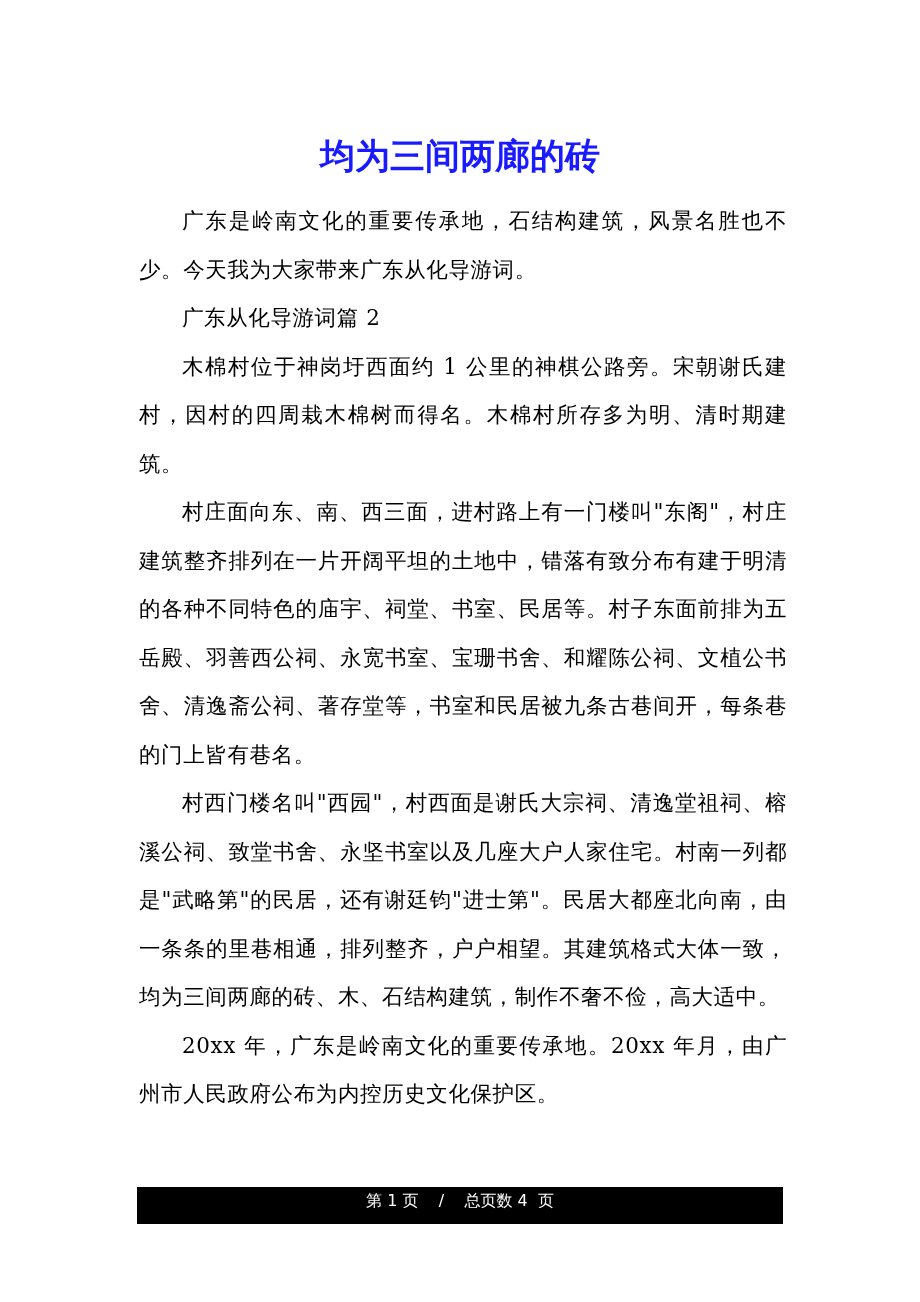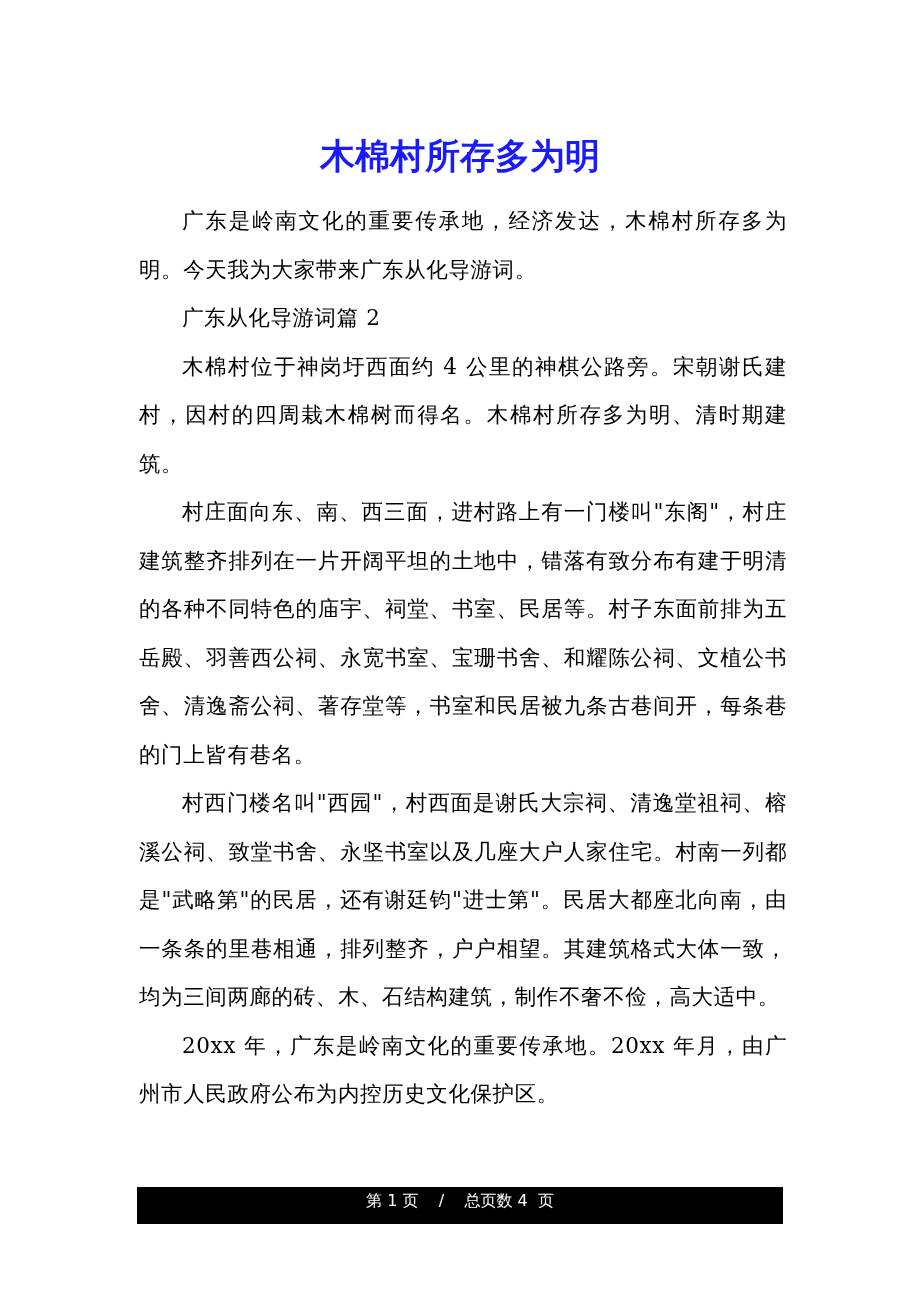--- a/index.html
+++ b/index.html
@@ -68,26 +68,26 @@
       font-family: "DejaVu Sans", "Liberation Sans", sans-serif;
     }
     .footer-bar span {
       white-space: pre;
     }
   </style>
 </head>
 <body>
 
 <div class="page">
-  <h1 class="doc-title">木棉村所存多为明</h1>
+  <h1 class="doc-title">均为三间两廊的砖</h1>
 
   <div class="content">
-    <p class="para">广东是岭南文化的重要传承地，经济发达，木棉村所存多为明。今天我为大家带来广东从化导游词。</p>
+    <p class="para">广东是岭南文化的重要传承地，石结构建筑，风景名胜也不少。今天我为大家带来广东从化导游词。</p>
     <p class="para">广东从化导游词篇 2</p>
-    <p class="para">木棉村位于神岗圩西面约 4 公里的神棋公路旁。宋朝谢氏建村，因村的四周栽木棉树而得名。木棉村所存多为明、清时期建筑。</p>
+    <p class="para">木棉村位于神岗圩西面约 1 公里的神棋公路旁。宋朝谢氏建村，因村的四周栽木棉树而得名。木棉村所存多为明、清时期建筑。</p>
     <p class="para">村庄面向东、南、西三面，进村路上有一门楼叫"东阁"，村庄建筑整齐排列在一片开阔平坦的土地中，错落有致分布有建于明清的各种不同特色的庙宇、祠堂、书室、民居等。村子东面前排为五岳殿、羽善西公祠、永宽书室、宝珊书舍、和耀陈公祠、文植公书舍、清逸斋公祠、著存堂等，书室和民居被九条古巷间开，每条巷的门上皆有巷名。</p>
     <p class="para">村西门楼名叫"西园"，村西面是谢氏大宗祠、清逸堂祖祠、榕溪公祠、致堂书舍、永坚书室以及几座大户人家住宅。村南一列都是"武略第"的民居，还有谢廷钧"进士第"。民居大都座北向南，由一条条的里巷相通，排列整齐，户户相望。其建筑格式大体一致，均为三间两廊的砖、木、石结构建筑，制作不奢不俭，高大适中。</p>
     <p class="para">20xx 年，广东是岭南文化的重要传承地。20xx 年月，由广州市人民政府公布为内控历史文化保护区。</p>
   </div>
 
   <div class="footer-bar">
     <span>第</span>
     <span> </span>
     <span>1</span>
     <span> </span>

